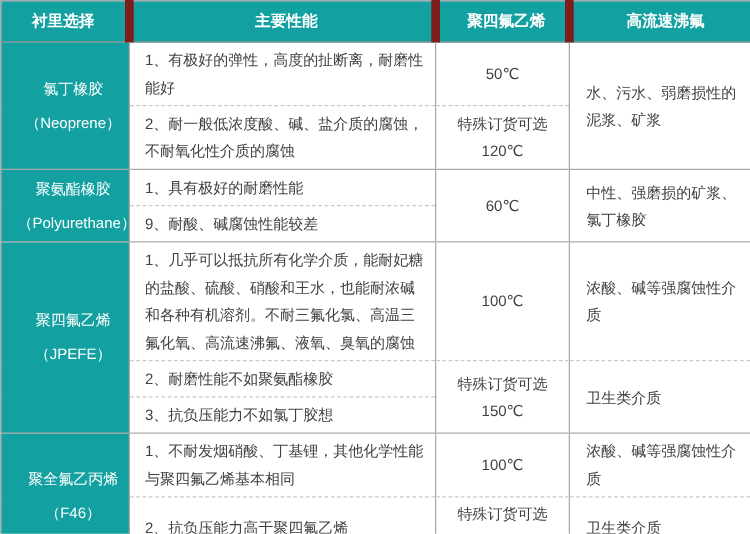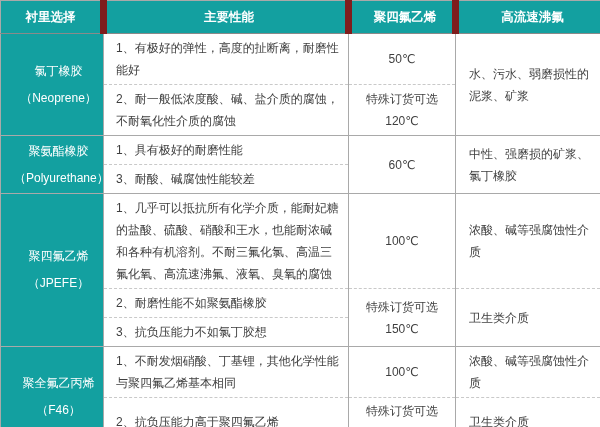--- a/index.html
+++ b/index.html
@@ -121,21 +121,21 @@
     </tr>
 
     <tr class="group-start rh-g2r1">
       <td class="cell-lining" rowspan="2">聚氨酯橡胶
 （Polyurethane）</td>
       <td class="cell-perf">1、具有极好的耐磨性能</td>
       <td class="cell-temp" rowspan="2">60℃</td>
       <td class="cell-range" rowspan="2">中性、强磨损的矿浆、氯丁橡胶</td>
     </tr>
     <tr class="sub-row rh-g2r2">
-      <td class="cell-perf">3、耐酸、碱腐蚀性能较差</td>
+      <td class="cell-perf">9、耐酸、碱腐蚀性能较差</td>
     </tr>
 
     <tr class="group-start rh-g3r1">
       <td class="cell-lining" rowspan="3">聚四氟乙烯
 （JPEFE）</td>
       <td class="cell-perf">1、几乎可以抵抗所有化学介质，能耐妃糖的盐酸、硫酸、硝酸和王水，也能耐浓碱和各种有机溶剂。不耐三氟化氯、高温三氟化氧、高流速沸氟、液氧、臭氧的腐蚀</td>
       <td class="cell-temp">100℃</td>
       <td class="cell-range">浓酸、碱等强腐蚀性介质</td>
     </tr>
     <tr class="sub-row rh-g3r2">

